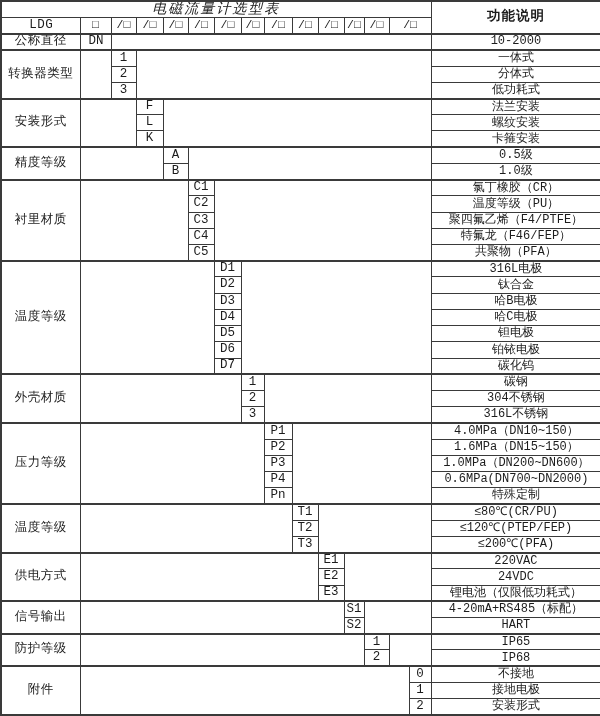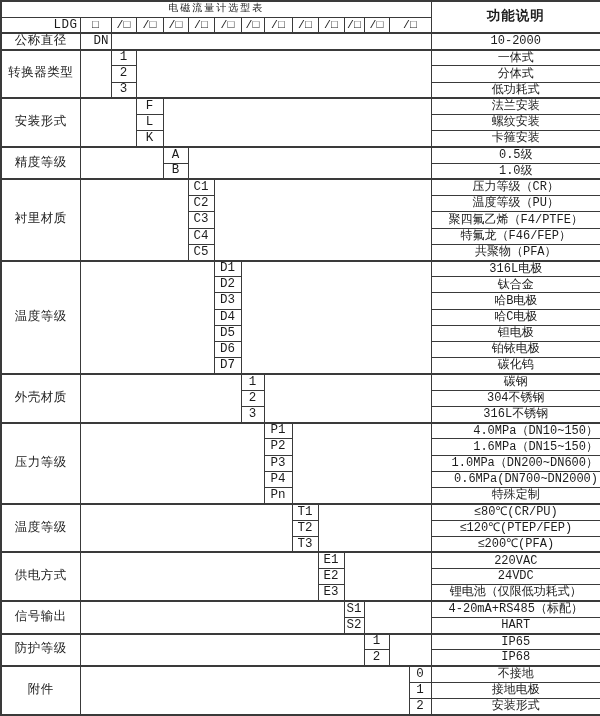--- a/index.html
+++ b/index.html
@@ -26,24 +26,24 @@
     margin:0;
     text-align:center;
     vertical-align:middle;
     white-space:nowrap;
     overflow:hidden;
     line-height:1.05;
   }
   tr{height:16px;}
   tr.section-start td{border-top-width:2px;}
   tr.model-row td{border-bottom-width:2px;}
-  .title-cell{font-size:10px;letter-spacing:2px;}
+  .title-cell{font-size:14px;letter-spacing:2px;font-style:italic;}
   .func-header{font-size:13.5px;letter-spacing:1px;font-weight:bold;}
   .label-cell{font-size:12.5px;letter-spacing:0.5px;}
-  .left{text-align:right;padding-left:3px;}
+  .left{text-align:center;padding-left:3px;}
   .box-cell{font-size:11.5px;padding:0;}
   .desc-cell{font-size:12px;}
 </style>
 </head>
 <body>
 
 <div class="page">
   <table>
     <colgroup>
       <col style="width:79px">
@@ -131,21 +131,21 @@
         </tr>
         <tr>
           <td class="code-cell">B</td>
           <td class="desc-cell">1.0级</td>
         </tr>
         <tr class="section-start">
           <td class="label-cell" rowspan="5">衬里材质</td>
           <td class="spacer-cell" rowspan="5" colspan="4"></td>
           <td class="code-cell">C1</td>
           <td class="spacer-cell" rowspan="5" colspan="9"></td>
-          <td class="desc-cell">压力等级（CR）</td>
+          <td class="desc-cell">氯丁橡胶（CR）</td>
         </tr>
         <tr>
           <td class="code-cell">C2</td>
           <td class="desc-cell">温度等级（PU）</td>
         </tr>
         <tr>
           <td class="code-cell">C3</td>
           <td class="desc-cell">聚四氟乙烯（F4/PTFE）</td>
         </tr>
         <tr>

